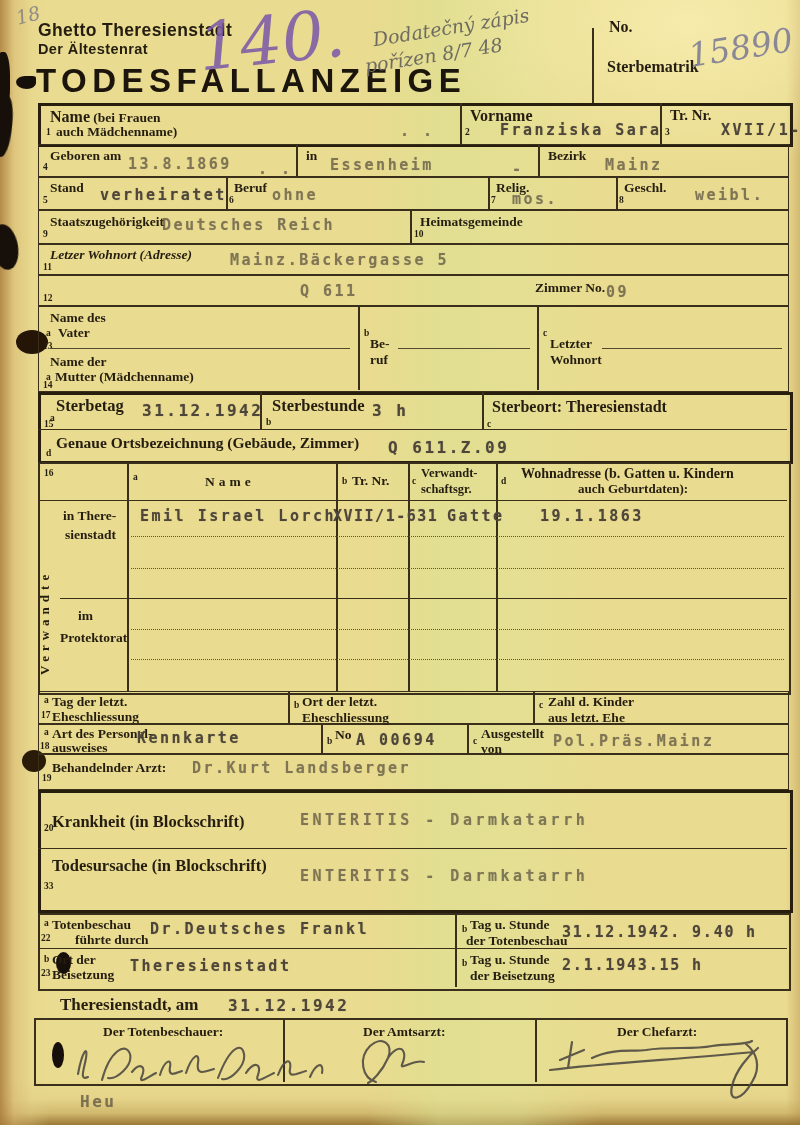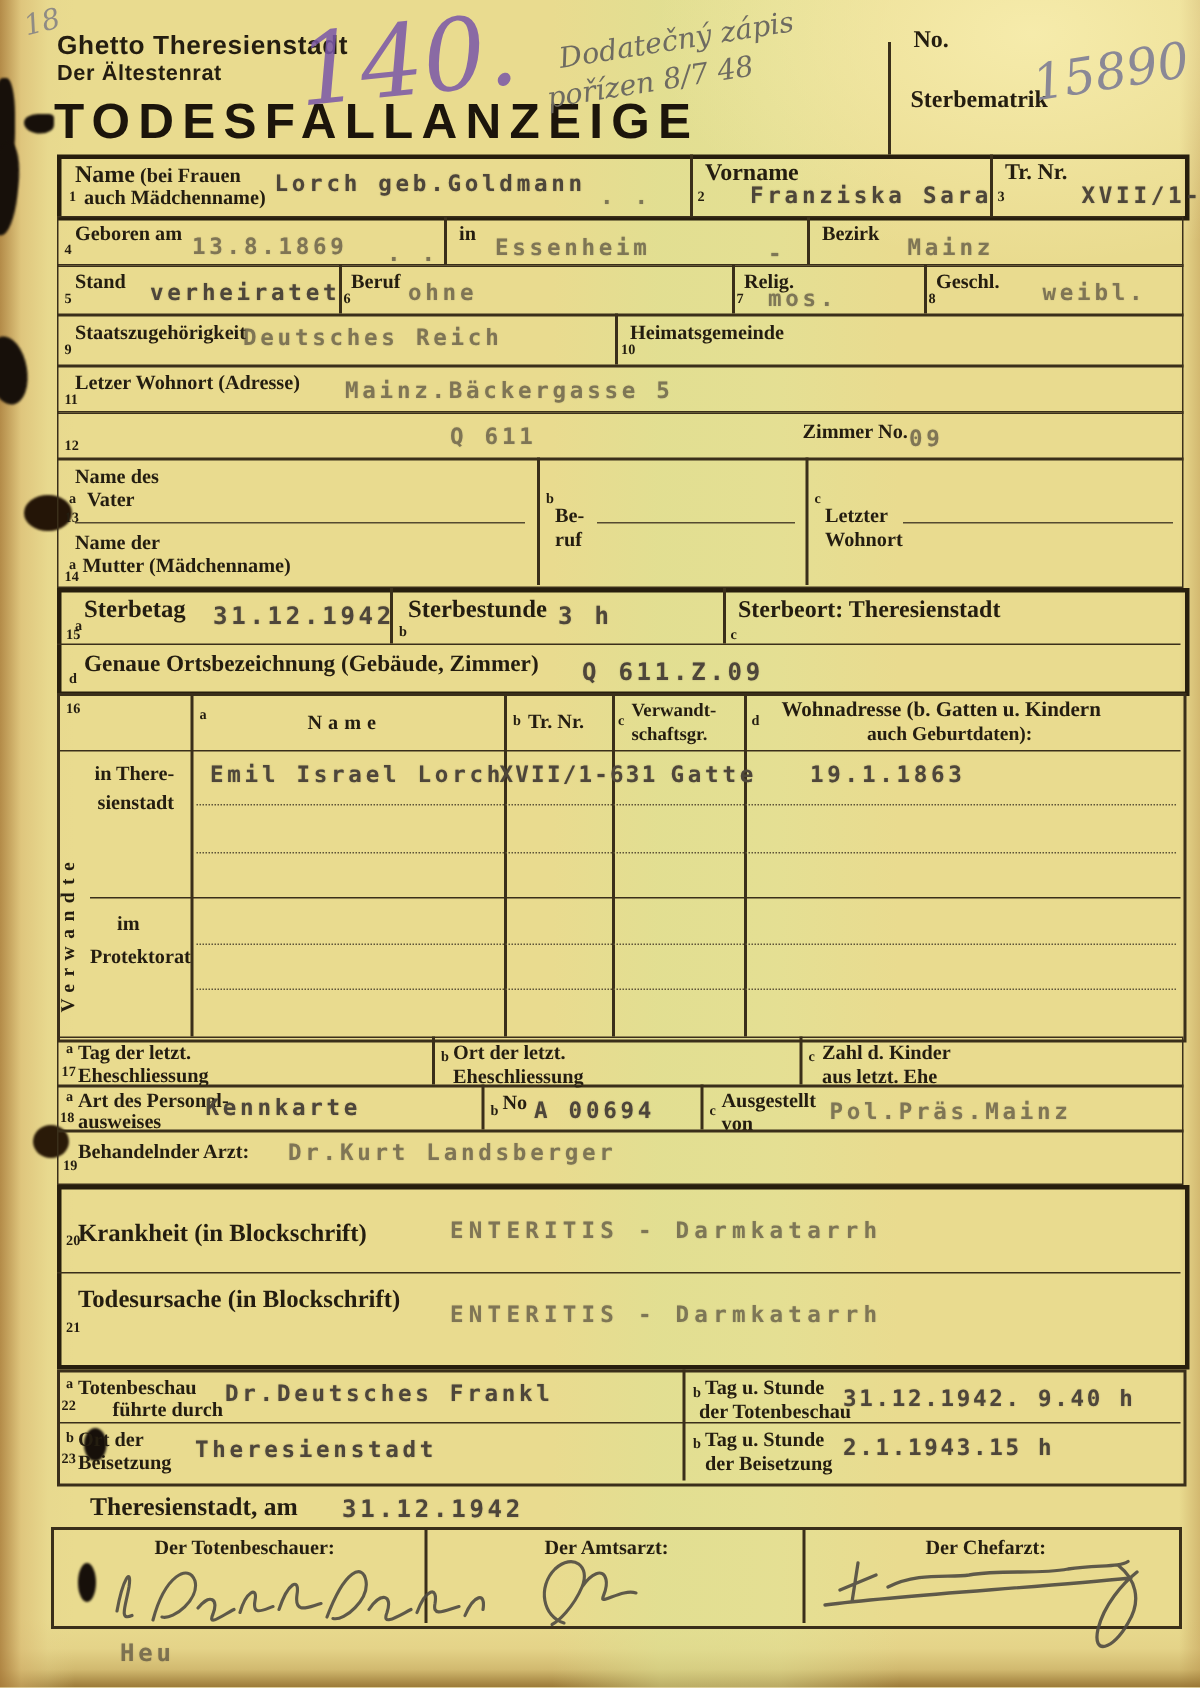--- a/index.html
+++ b/index.html
@@ -61,21 +61,20 @@
   <div class="lbl big" style="left:609px;top:18px;">No.</div>
   <div class="lbl big" style="left:607px;top:58px;">Sterbematrik</div>
   <div class="hand" style="left:688px;top:28px;font-size:33px;color:#8a8896;transform:rotate(-9deg);">15890</div>
 
   <div class="box heavy" style="left:38px;top:103px;width:749px;height:38px;"></div>
   <div class="vl" style="left:460px;top:103px;height:41px;"></div>
   <div class="vl" style="left:660px;top:103px;height:41px;"></div>
   <div class="lbl" style="left:50px;top:108px;"><span style="font-size:16px;">Name</span> <span>(bei Frauen</span></div>
   <div class="lbl" style="left:56px;top:124px;">auch Mädchenname)</div>
   <div class="num" style="left:46px;top:127px;">1</div>
-  <div class="typed" style="left:183px;top:113px;">Lorch geb.Goldmann</div>
   <div class="typed f" style="left:400px;top:122px;">. .</div>
   <div class="lbl big" style="left:470px;top:107px;">Vorname</div>
   <div class="num" style="left:465px;top:127px;">2</div>
   <div class="typed" style="left:500px;top:121px;">Franziska Sara</div>
   <div class="lbl md" style="left:670px;top:107px;">Tr. Nr.</div>
   <div class="num" style="left:665px;top:127px;">3</div>
   <div class="typed" style="left:677px;top:121px;margin-left:44px;">XVII/1-632</div>
 
   <div class="box" style="left:38px;top:144px;width:749px;height:32px;"></div>
   <div class="vl" style="left:296px;top:144px;height:32px;"></div>
@@ -109,21 +108,21 @@
 
   <div class="box" style="left:38px;top:209px;width:749px;height:34px;"></div>
   <div class="vl" style="left:410px;top:209px;height:34px;"></div>
   <div class="lbl" style="left:50px;top:214px;">Staatszugehörigkeit</div>
   <div class="num" style="left:43px;top:229px;">9</div>
   <div class="typed f" style="left:162px;top:216px;">Deutsches Reich</div>
   <div class="lbl" style="left:420px;top:214px;">Heimatsgemeinde</div>
   <div class="num" style="left:414px;top:229px;">10</div>
 
   <div class="box" style="left:38px;top:243px;width:749px;height:31px;"></div>
-  <div class="lbl" style="left:50px;top:247px;">Letzer Wohnort (Adresse)</div>
+  <div class="lbl" style="left:50px;top:247px;font-style:italic;">Letzer Wohnort (Adresse)</div>
   <div class="num" style="left:43px;top:262px;">11</div>
   <div class="typed f" style="left:230px;top:251px;">Mainz.Bäckergasse 5</div>
 
   <div class="box" style="left:38px;top:274px;width:749px;height:31px;"></div>
   <div class="num" style="left:43px;top:293px;">12</div>
   <div class="typed f" style="left:300px;top:282px;">Q 611</div>
   <div class="lbl" style="left:535px;top:280px;">Zimmer No.</div>
   <div class="typed f" style="left:606px;top:283px;">09</div>
 
   <div class="box" style="left:38px;top:305px;width:749px;height:85px;"></div>
@@ -230,21 +229,21 @@
   <div class="num" style="left:42px;top:773px;">19</div>
   <div class="lbl" style="left:52px;top:760px;">Behandelnder Arzt:</div>
   <div class="typed f" style="left:192px;top:759px;">Dr.Kurt Landsberger</div>
 
   <div class="box heavy" style="left:38px;top:790px;width:749px;height:117px;"></div>
   <div class="hl" style="left:38px;top:848px;width:749px;"></div>
   <div class="lbl" style="left:52px;top:799px;font-size:16.5px;margin-top:14px;">Krankheit (in Blockschrift)</div>
   <div class="num" style="left:44px;top:823px;">20</div>
   <div class="typed f wide" style="left:300px;top:811px;">ENTERITIS - Darmkatarrh</div>
   <div class="lbl" style="left:52px;top:857px;font-size:16.5px;">Todesursache (in Blockschrift)</div>
-  <div class="num" style="left:44px;top:881px;">21</div>
+  <div class="num" style="left:44px;top:881px;">33</div>
   <div class="typed f wide" style="left:300px;top:867px;">ENTERITIS - Darmkatarrh</div>
 
   <div class="box" style="left:38px;top:913px;width:749px;height:74px;border-width:2px;"></div>
   <div class="hl" style="left:38px;top:948px;width:749px;"></div>
   <div class="vl" style="left:455px;top:913px;height:74px;"></div>
   <div class="mk" style="left:44px;top:918px;">a</div>
   <div class="lbl" style="left:52px;top:917px;">Totenbeschau</div>
   <div class="num" style="left:41px;top:933px;">22</div>
   <div class="lbl" style="left:52px;top:932px;margin-left:23px;">führte durch</div>
   <div class="typed" style="left:150px;top:920px;">Dr.Deutsches Frankl</div>

